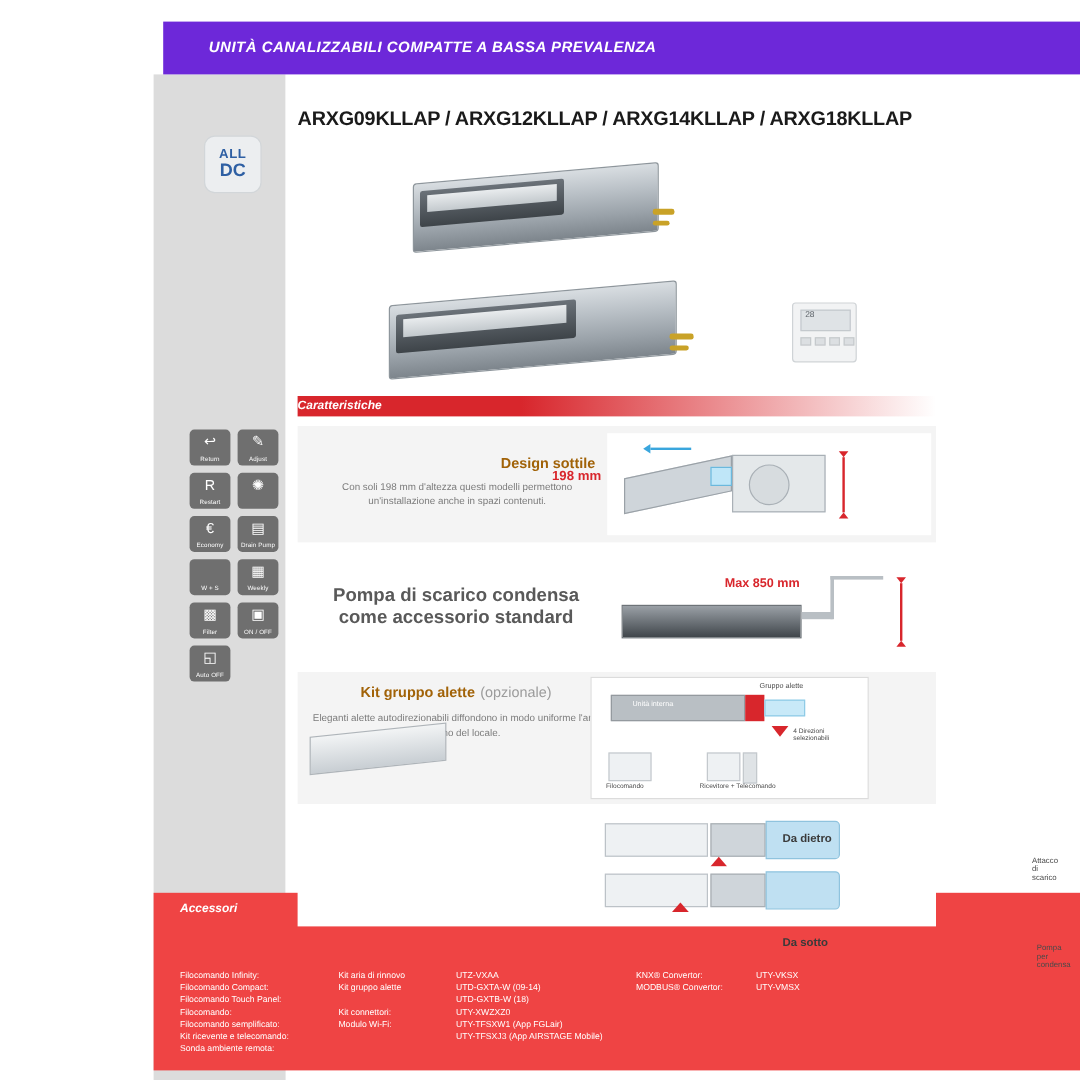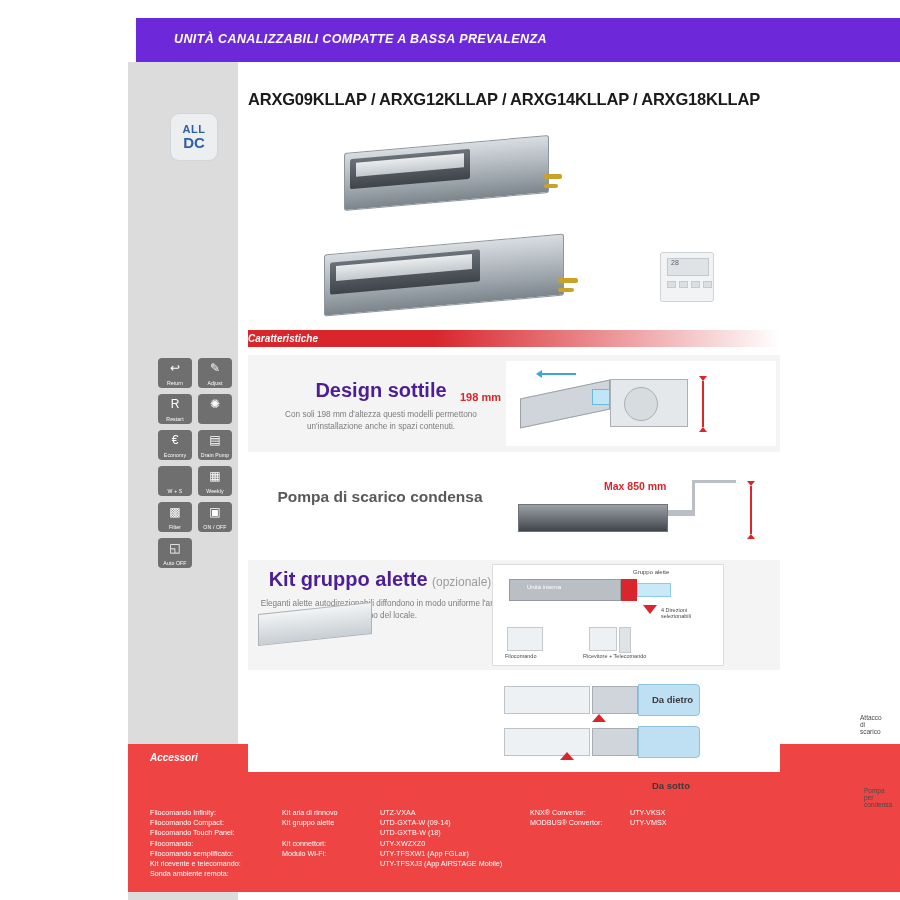--- a/index.html
+++ b/index.html
@@ -134,21 +134,21 @@
     position: absolute; left: 248px; top: 330px; width: 532px; height: 17px;
     background: linear-gradient(90deg,#d8262c 0%, #d8262c 35%, #ffffff 100%);
     z-index: 4;
   }
   .carat span { color: #ffffff; font-size: 10px; font-style: italic; font-weight: bold; padding-left: 0; line-height: 17px; display: block;}
 
   
   .feat { position: absolute; z-index: 3; background: #f4f4f4; }
   .feat.white { background: #ffffff; }
 
-  .f-title-grey { color: #4c1d95; font-size: 20px; font-weight: bold; }
+  .f-title-grey { color: #a16207; font-size: 12px; font-weight: bold; text-align: right; }
   .f-title-dark { color: #595959; font-size: 15.5px; font-weight: bold; }
   .f-body { color: #7c7c7c; font-size: 8.2px; line-height: 11.5px; }
 
   .diagram { position: absolute; background: #ffffff; border: 0; }
   .dim-text { position: absolute; color: #d8262c; font-weight: bold; }
   .small-label { position: absolute; font-size: 6.5px; color: #4a4a4a; }
 
   .arrowline { position: absolute; background: #d8262c; }
   .arrow-up::after, .arrow-dn::after {
     content: ''; position: absolute; left: -3px; border-left: 4px solid transparent; border-right: 4px solid transparent;
@@ -293,20 +293,21 @@
       <div class="arrowline arrow-up arrow-dn" style="left:196px; top:20px; width:2px; height:46px;"></div>
     </div>
     <div class="small-label" style="left:612px; top:359px;">Attacco di scarico</div>
     <div class="small-label" style="left:616px; top:432px;">Pompa per condensa</div>
     <div class="dim-text" style="left:212px; top:36px; font-size:11px;">198 mm</div>
   </div>
 
   <div class="feat white" style="left:248px; top:456px; width:532px; height:100px;">
     <div style="position:absolute; left:10px; top:32px; width:244px; text-align:center;">
       <div class="f-title-dark">Pompa di scarico condensa</div>
+      <div class="f-title-dark">come accessorio standard</div>
     </div>
     <div class="diagram" style="left:258px; top:10px; width:270px; height:84px;">
       <div style="position:absolute; left:12px; top:38px; width:150px; height:28px; background:linear-gradient(180deg,#9aa0a6,#40464b); border:1px solid #6d7378;"></div>
       <div style="position:absolute; left:162px; top:44px; width:26px; height:6px; background:#b9bfc4;"></div>
       <div style="position:absolute; left:186px; top:14px; width:3px; height:36px; background:#b9bfc4;"></div>
       <div style="position:absolute; left:186px; top:14px; width:44px; height:3px; background:#b9bfc4;"></div>
       <div class="arrowline arrow-up arrow-dn" style="left:244px; top:20px; width:2px; height:48px;"></div>
     </div>
     <div class="dim-text" style="left:356px; top:24px; font-size:10.5px;">Max 850 mm</div>
   </div>

